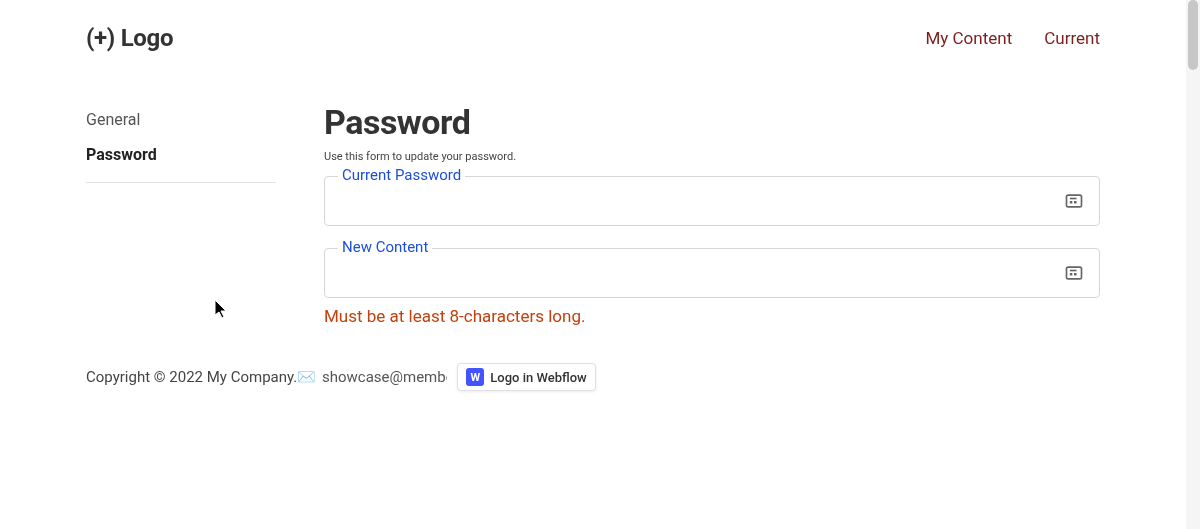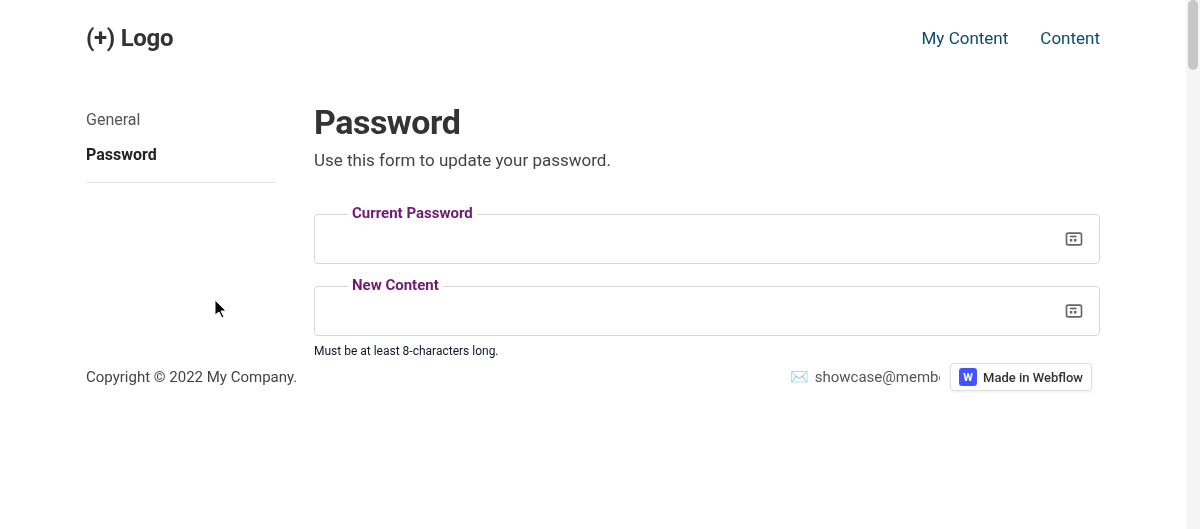--- a/index.html
+++ b/index.html
@@ -51,34 +51,34 @@
       color: #333;
       letter-spacing: -0.3px;
     }
     .nav {
       display: flex;
       align-items: center;
       gap: 32px;
     }
     .nav-item {
       font-size: 17px;
-      color: #0c4a6e;
+      color: #7f1d1d;
       cursor: pointer;
       display: flex;
       align-items: center;
       gap: 6px;
     }
     .chevron-down {
       display: inline-block;
     }
     
     .body {
       display: flex;
       padding: 40px 86px 0 86px;
-      gap: 38px;
+      gap: 48px;
     }
     .sidebar {
       width: 190px;
       flex-shrink: 0;
     }
     .sidebar-item {
       font-size: 16px;
       color: #555;
       padding: 8px 0;
       cursor: pointer;
@@ -97,39 +97,38 @@
       max-width: 800px;
     }
     .main h1 {
       font-size: 34px;
       font-weight: 700;
       color: #333;
       letter-spacing: -0.5px;
       margin-bottom: 8px;
     }
     .subtitle {
-      font-size: 17px;
+      font-size: 11px;
       color: #444;
-      margin-bottom: 44px;
+      margin-bottom: 13px;
     }
     .field-group {
       position: relative;
       margin-bottom: 22px;
     }
     .field-label {
       position: absolute;
       top: -10px;
       left: 14px;
       background: #fff;
       padding: 0 4px;
       font-size: 15px;
-      font-weight: 700;
-      color: #701a75;
+      font-weight: 400;
+      color: #1d4ed8;
       z-index: 2;
-      margin-left: 20px;
     }
     .field-input {
       width: 100%;
       height: 50px;
       border: 1px solid #d6d6d6;
       border-radius: 4px;
       font-size: 15px;
       padding: 0 46px 0 16px;
       background: #fff;
       outline: none;
@@ -137,34 +136,33 @@
     .field-icon {
       position: absolute;
       right: 16px;
       top: 50%;
       transform: translateY(-50%);
       width: 20px;
       height: 20px;
       color: #666;
     }
     .helper-text {
-      font-size: 12px;
-      color: #0f172a;
+      font-size: 17px;
+      color: #c2410c;
       margin-top: -14px;
     }
     
     .footer {
       position: absolute;
       bottom: 8px;
       left: 0;
       right: 8px;
       padding: 0 86px;
       display: flex;
       align-items: center;
-      justify-content: space-between;
       font-size: 15px;
       color: #444;
     }
     .footer-right {
       display: flex;
       align-items: center;
       gap: 10px;
     }
     .footer-email {
       display: flex;
@@ -214,21 +212,21 @@
 <div class="scrollbar-track">
   <div class="scrollbar-thumb"></div>
 </div>
 
 <div class="page">
 
   <div class="header">
     <div class="logo">(+) Logo</div>
     <div class="nav">
       <div class="nav-item">My Content</div>
-      <div class="nav-item">Content</div>
+      <div class="nav-item">Current</div>
     </div>
   </div>
 
   <div class="body">
 
     <div class="sidebar">
       <div class="sidebar-item">General</div>
       <div class="sidebar-item active">Password</div>
       <hr class="sidebar-divider">
     </div>
@@ -269,21 +267,21 @@
 
   <div class="footer">
     <div>Copyright © 2022 My Company.</div>
     <div class="footer-right">
       <div class="footer-email">
         <span>✉️</span>
         <span>showcase@member</span>
       </div>
       <div class="webflow-badge">
         <span class="webflow-logo">W</span>
-        <span>Made in Webflow</span>
+        <span>Logo in Webflow</span>
       </div>
     </div>
   </div>
 
   <div class="cursor">
     <svg width="16" height="20" viewBox="0 0 16 20">
         <path d="M0 0 L0 15 L4 12 L7 18 L9 17 L6 11 L11 11 Z" fill="#000" stroke="#fff" stroke-width="1"></path>
       </svg>
   </div>
 </div>

